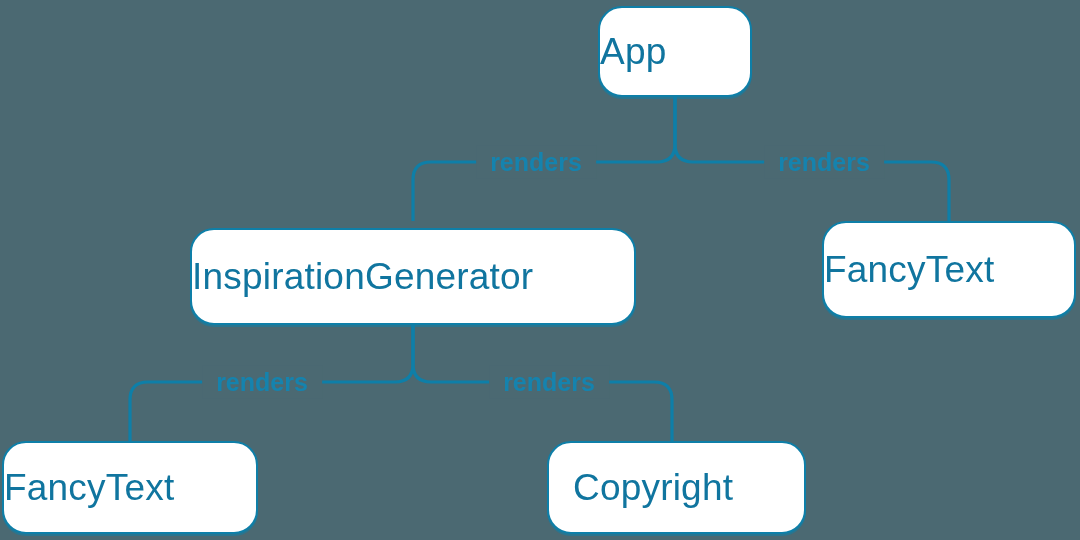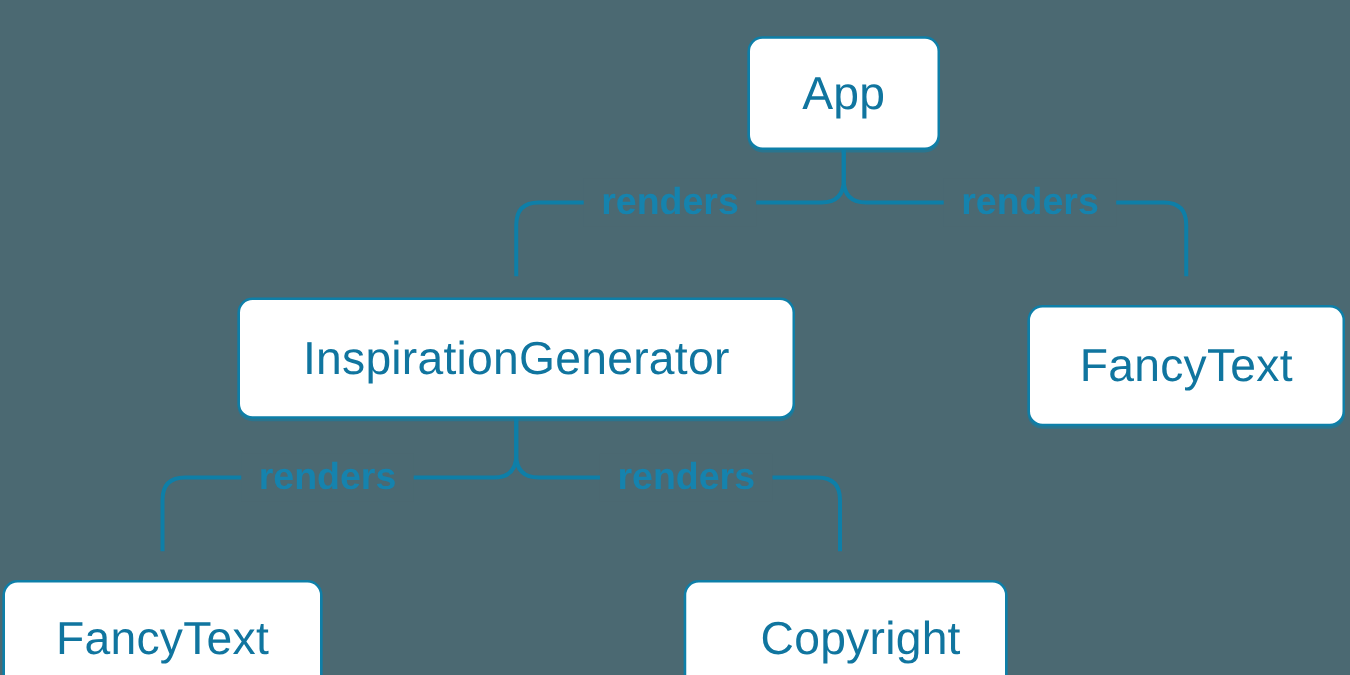--- a/index.html
+++ b/index.html
@@ -25,44 +25,42 @@
   .edges path {
     fill: none;
     stroke: #0e7fa8;
     stroke-width: 3.2;
   }
   .node {
     position: absolute;
     box-sizing: border-box;
     background: #ffffff;
     border: 2.5px solid #0e7fa8;
-    border-radius: 12px;
+    border-radius: 24px;
     box-shadow: 0 2px 0 rgba(14, 127, 168, 0.55);
     display: flex;
     align-items: center;
-    justify-content: center;
     color: #10759f;
     font-size: 37px;
     font-weight: 500;
     letter-spacing: 0.2px;
     white-space: nowrap;
-    margin-top: 23px;
   }
   .node-app               { left: 598px; top: 6px;   width: 154px; height: 91px; }
-  .node-inspiration       { left: 190px; top: 215px; width: 446px; height: 97px; }
+  .node-inspiration       { left: 190px; top: 228px; width: 446px; height: 97px; }
   .node-fancytext-top     { left: 822px; top: 221px; width: 254px; height: 97px; }
   .node-fancytext-bottom  { left: 2px;   top: 441px; width: 256px; height: 93px; }
   .node-copyright         { left: 547px; top: 441px; width: 259px; height: 93px; padding-left: 24px; }
   .edge-label {
     position: absolute;
     transform: translate(-50%, -50%);
     background: #4b6972;
     padding: 2px 14px;
     color: #1583ae;
-    font-size: 30px;
+    font-size: 25px;
     font-weight: 600;
     white-space: nowrap;
   }
   .edge-label-1 { left: 536px; top: 162px; }
   .edge-label-2 { left: 824px; top: 162px; }
   .edge-label-3 { left: 262px; top: 382px; }
   .edge-label-4 { left: 549px; top: 382px; }
 </style>
 </head>
 <body>

